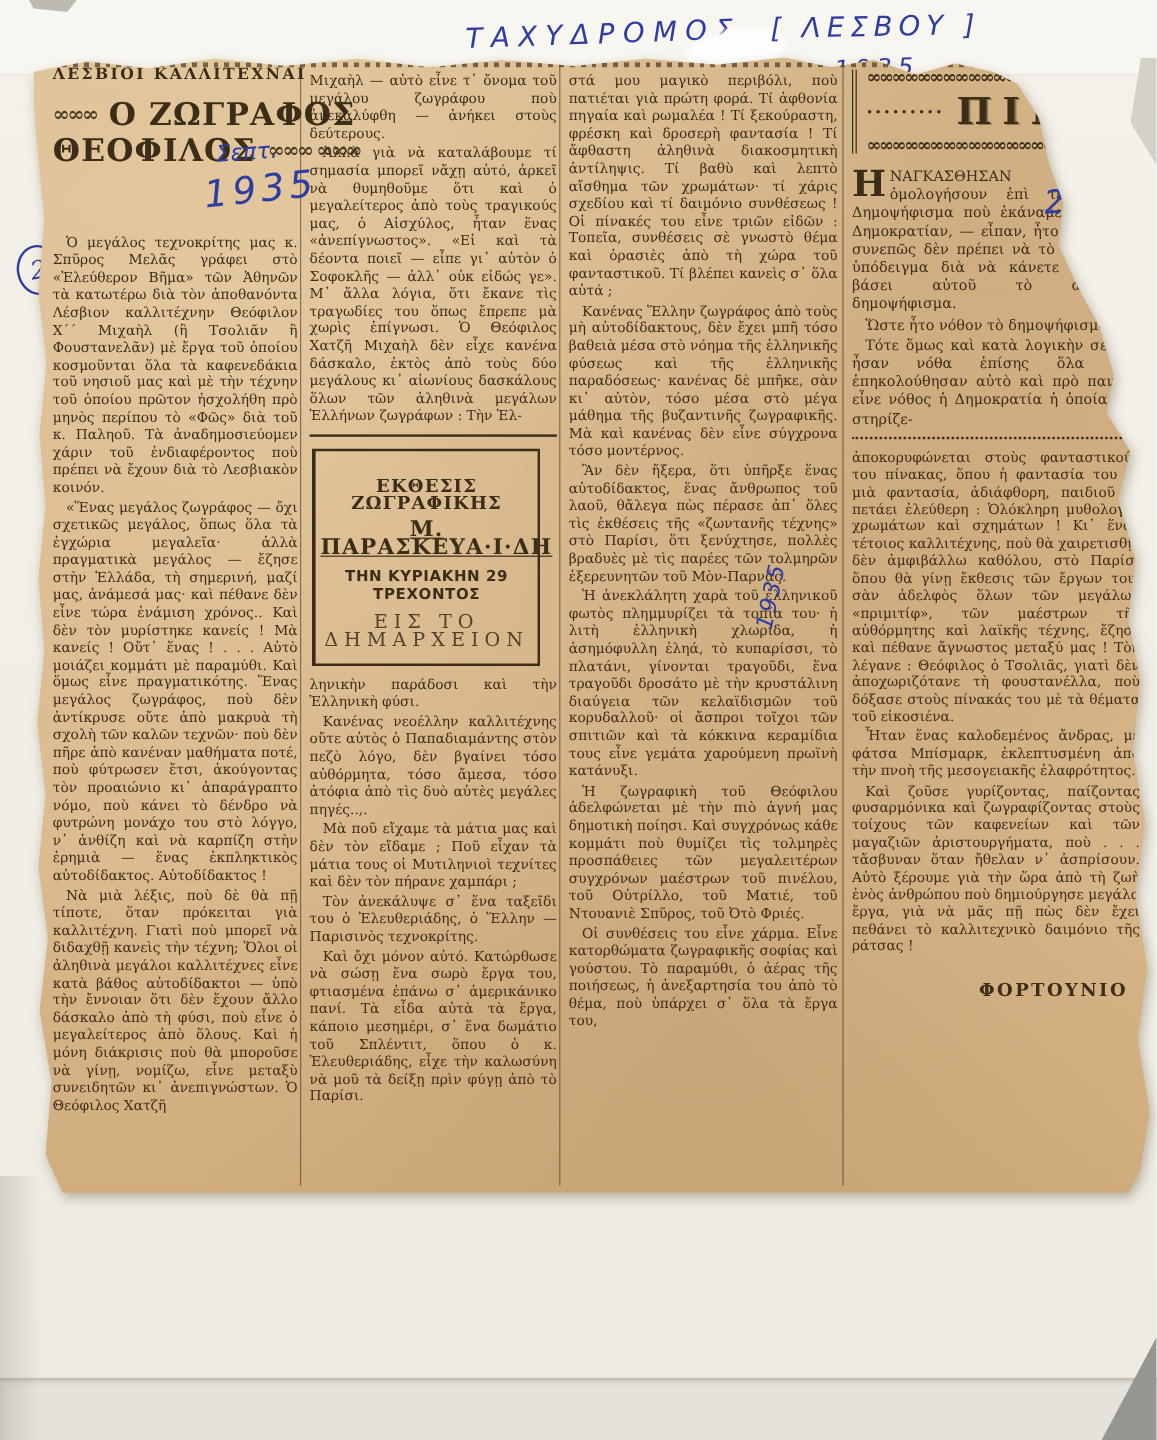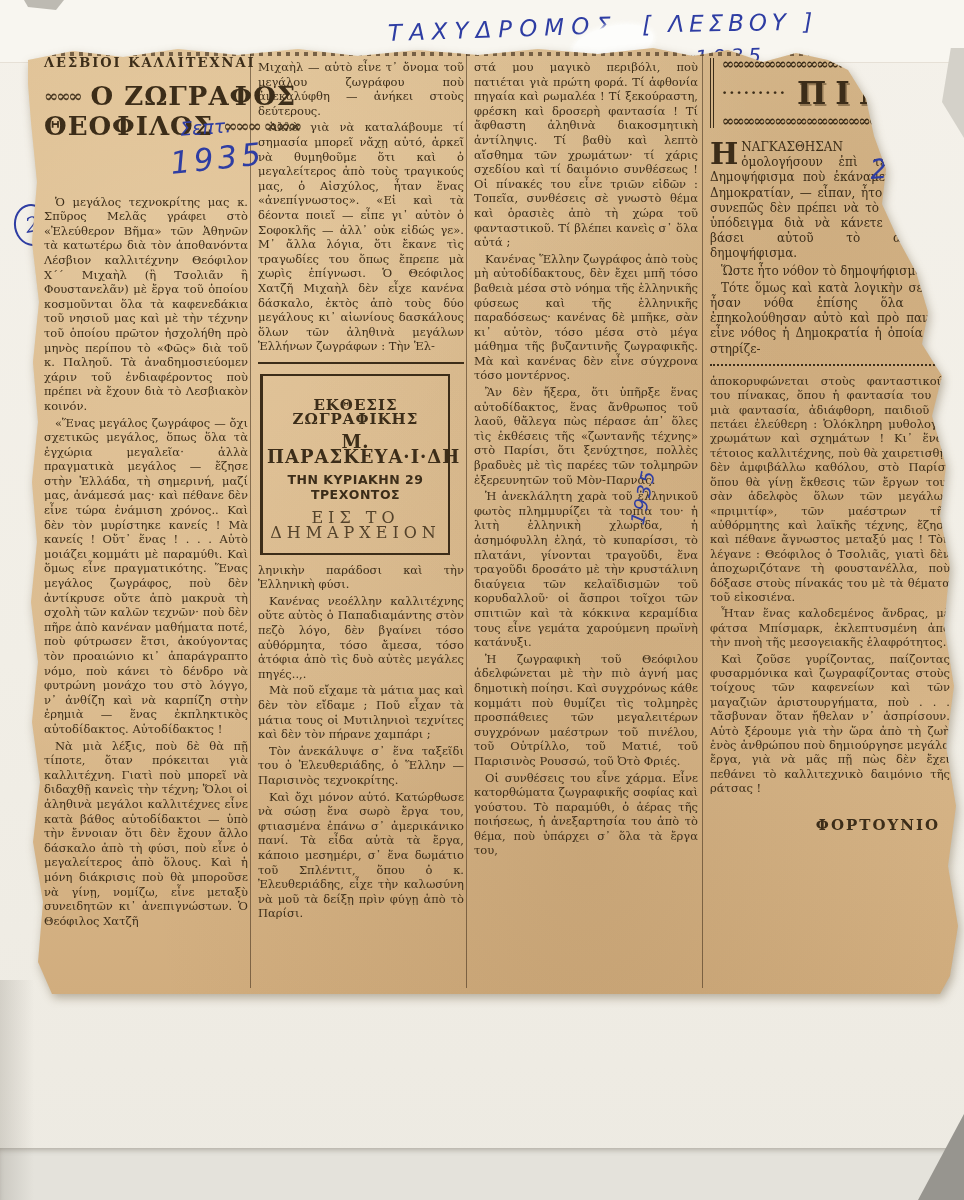--- a/index.html
+++ b/index.html
@@ -76,21 +76,21 @@
         text-align:left;margin:0 0 14px 0;}
   .orn{font-weight:bold;font-size:17px;letter-spacing:-2px;vertical-align:3px;opacity:.9;}
   .title-row{white-space:nowrap;}
   .c1-body{margin-top:54px;}
 
   
   .ad-rule{border:none;border-top:2px solid #3c2d19;margin:8px 0 10px 0;}
   .ad-box{border:2px solid #3c2d19;border-left-width:3px;padding:22px 4px 12px 4px;
         text-align:center;margin:0 14px 8px 2px;text-indent:0;}
   .ad-l1{font-weight:bold;font-size:15px;letter-spacing:1px;margin:0 0 8px 0;}
-  .ad-l2{font-weight:bold;font-size:18px;letter-spacing:1px;margin:0 0 9px 0;}
+  .ad-l2{font-weight:bold;font-size:18px;letter-spacing:1px;margin:0 0 9px 0;text-decoration:underline;}
   .ad-l3{font-family:"DejaVu Sans",sans-serif;font-weight:bold;font-size:12.5px;
         letter-spacing:.5px;margin:0 0 9px 0;}
   .ad-l4{font-size:16px;letter-spacing:5px;font-weight:normal;opacity:.85;margin:0;}
 
   
   .masthead{position:relative;border-left:4px double #3c2d19;padding:0 0 0 8px;
         margin:0 0 12px 0;text-indent:0;text-align:left;}
   .mh-orn{font-weight:bold;font-size:15px;letter-spacing:-2px;line-height:13px;
         white-space:nowrap;overflow:hidden;display:block;}
   .mh-mid{display:flex;align-items:center;height:44px;white-space:nowrap;overflow:hidden;}
@@ -165,21 +165,21 @@
       <p class="para">Μὰ ποῦ εἴχαμε τὰ μάτια μας καὶ δὲν τὸν εἴδαμε ;  Ποῦ εἶχαν τὰ μάτια τους οἱ Μυτιληνιοὶ τεχνίτες καὶ δὲν τὸν πήρανε χαμπάρι ;</p>
       <p class="para">Τὸν ἀνεκάλυψε σ᾽ ἕνα ταξεῖδι του ὁ Ἐλευθεριάδης, ὁ Ἕλλην — Παρισινὸς τεχνοκρίτης.</p>
       <p class="para">Καὶ ὄχι μόνον αὐτό. Κατώρθωσε νὰ σώσῃ ἕνα σωρὸ ἔργα του, φτιασμένα ἐπάνω σ᾽ ἀμερικάνικο πανί. Τὰ εἶδα αὐτὰ τὰ ἔργα, κάποιο μεσημέρι, σ᾽ ἕνα δωμάτιο τοῦ Σπλέντιτ, ὅπου ὁ κ. Ἐλευθεριάδης, εἶχε τὴν καλωσύνη νὰ μοῦ τὰ δείξῃ πρὶν φύγῃ ἀπὸ τὸ Παρίσι.</p>
     </div>
 
     <div class="col c3">
       <p class="para noindent">στά μου μαγικὸ περιβόλι, ποὺ πατιέται γιὰ πρώτη φορά. Τί ἀφθονία πηγαία καὶ ρωμαλέα ! Τί ξεκούραστη, φρέσκη καὶ δροσερὴ φαντασία ! Τί ἄφθαστη ἀληθινὰ διακοσμητικὴ ἀντίληψις. Τί βαθὺ καὶ λεπτὸ αἴσθημα τῶν χρωμάτων· τί χάρις σχεδίου καὶ τί δαιμόνιο συνθέσεως ! Οἱ πίνακές του εἶνε τριῶν εἰδῶν : Τοπεῖα, συνθέσεις σὲ γνωστὸ θέμα καὶ ὁρασιὲς ἀπὸ τὴ χώρα τοῦ φανταστικοῦ. Τί βλέπει κανεὶς σ᾽ ὅλα αὐτά ;</p>
       <p class="para">Κανένας Ἕλλην ζωγράφος ἀπὸ τοὺς μὴ αὐτοδίδακτους, δὲν ἔχει μπῆ τόσο βαθειὰ μέσα στὸ νόημα τῆς ἑλληνικῆς φύσεως καὶ τῆς ἑλληνικῆς παραδόσεως· κανένας δὲ μπῆκε, σὰν κι᾽ αὐτὸν, τόσο μέσα στὸ μέγα μάθημα τῆς βυζαντινῆς ζωγραφικῆς. Μὰ καὶ κανένας δὲν εἶνε σύγχρονα τόσο μοντέρνος.</p>
       <p class="para">Ἂν δὲν ἤξερα, ὅτι ὑπῆρξε ἕνας αὐτοδίδακτος, ἕνας ἄνθρωπος τοῦ λαοῦ, θἄλεγα πὼς πέρασε ἀπ᾽ ὅλες τὶς ἐκθέσεις τῆς «ζωντανῆς τέχνης» στὸ Παρίσι, ὅτι ξενύχτησε, πολλὲς βραδυὲς μὲ τὶς παρέες τῶν τολμηρῶν ἐξερευνητῶν τοῦ Μὸν-Παρνάς.</p>
       <p class="para">Ἡ ἀνεκλάλητη χαρὰ τοῦ ἑλληνικοῦ φωτὸς πλημμυρίζει τὰ τοπία του· ἡ λιτὴ ἑλληνικὴ χλωρίδα, ἡ ἀσημόφυλλη ἐληά, τὸ κυπαρίσσι, τὸ πλατάνι, γίνονται τραγοῦδι, ἕνα τραγοῦδι δροσάτο μὲ τὴν κρυστάλινη διαύγεια τῶν κελαϊδισμῶν τοῦ κορυδαλλοῦ· οἱ ἄσπροι τοῖχοι τῶν σπιτιῶν καὶ τὰ κόκκινα κεραμίδια τους εἶνε γεμάτα χαρούμενη πρωϊνὴ κατάνυξι.</p>
-      <p class="para">Ἡ ζωγραφικὴ τοῦ Θεόφιλου ἀδελφώνεται μὲ τὴν πιὸ ἁγνή μας δημοτικὴ ποίησι. Καὶ συγχρόνως κάθε κομμάτι ποὺ θυμίζει τὶς τολμηρὲς προσπάθειες τῶν μεγαλειτέρων συγχρόνων μαέστρων τοῦ πινέλου, τοῦ Οὐτρίλλο, τοῦ Ματιέ, τοῦ Παρισινὸς Ρουσσώ, τοῦ Ὀτὸ Φριές.</p>
+      <p class="para">Ἡ ζωγραφικὴ τοῦ Θεόφιλου ἀδελφώνεται μὲ τὴν πιὸ ἁγνή μας δημοτικὴ ποίησι. Καὶ συγχρόνως κάθε κομμάτι ποὺ θυμίζει τὶς τολμηρὲς προσπάθειες τῶν μεγαλειτέρων συγχρόνων μαέστρων τοῦ πινέλου, τοῦ Οὐτρίλλο, τοῦ Ματιέ, τοῦ Ντουανιὲ Σπῦρος, τοῦ Ὀτὸ Φριές.</p>
       <p class="para">Οἱ συνθέσεις του εἶνε χάρμα. Εἶνε κατορθώματα ζωγραφικῆς σοφίας καὶ γούστου. Τὸ παραμύθι, ὁ ἀέρας τῆς ποιήσεως, ἡ ἀνεξαρτησία του ἀπὸ τὸ θέμα, ποὺ ὑπάρχει σ᾽ ὅλα τὰ ἔργα του,</p>
     </div>
 
     <div class="col c4">
       <div class="masthead">
         <span class="mh-orn">∞∞∞∞∞∞∞∞∞∞∞∞∞∞∞∞</span>
         <div class="mh-mid">
           <span class="mh-dots">·········</span>
           <span class="mh-word">ΠΙΝΑ</span>
         </div>

